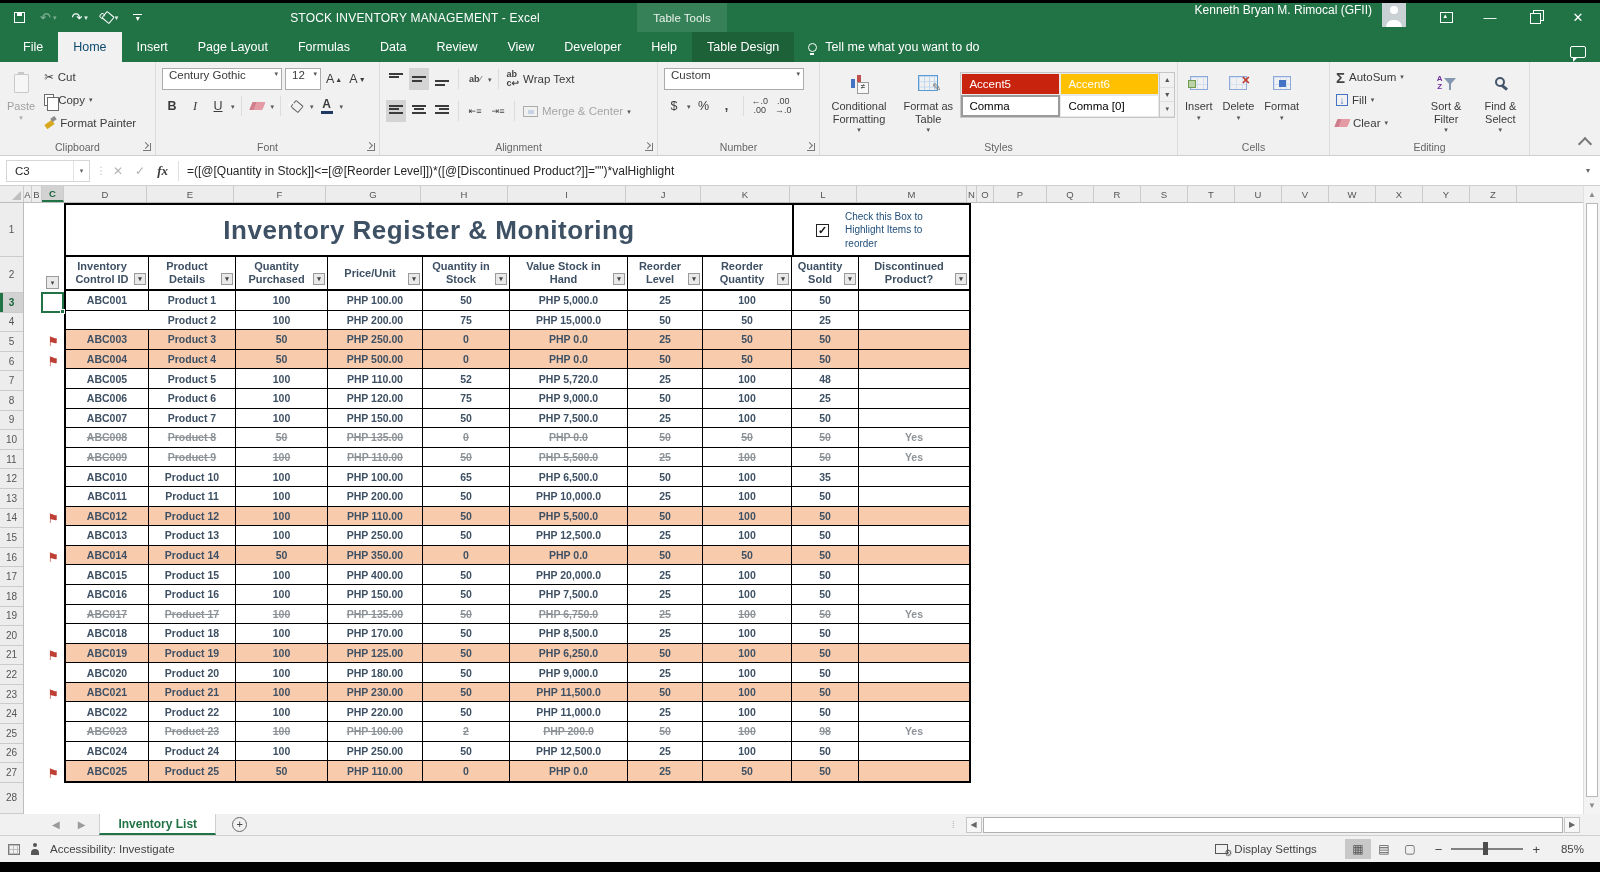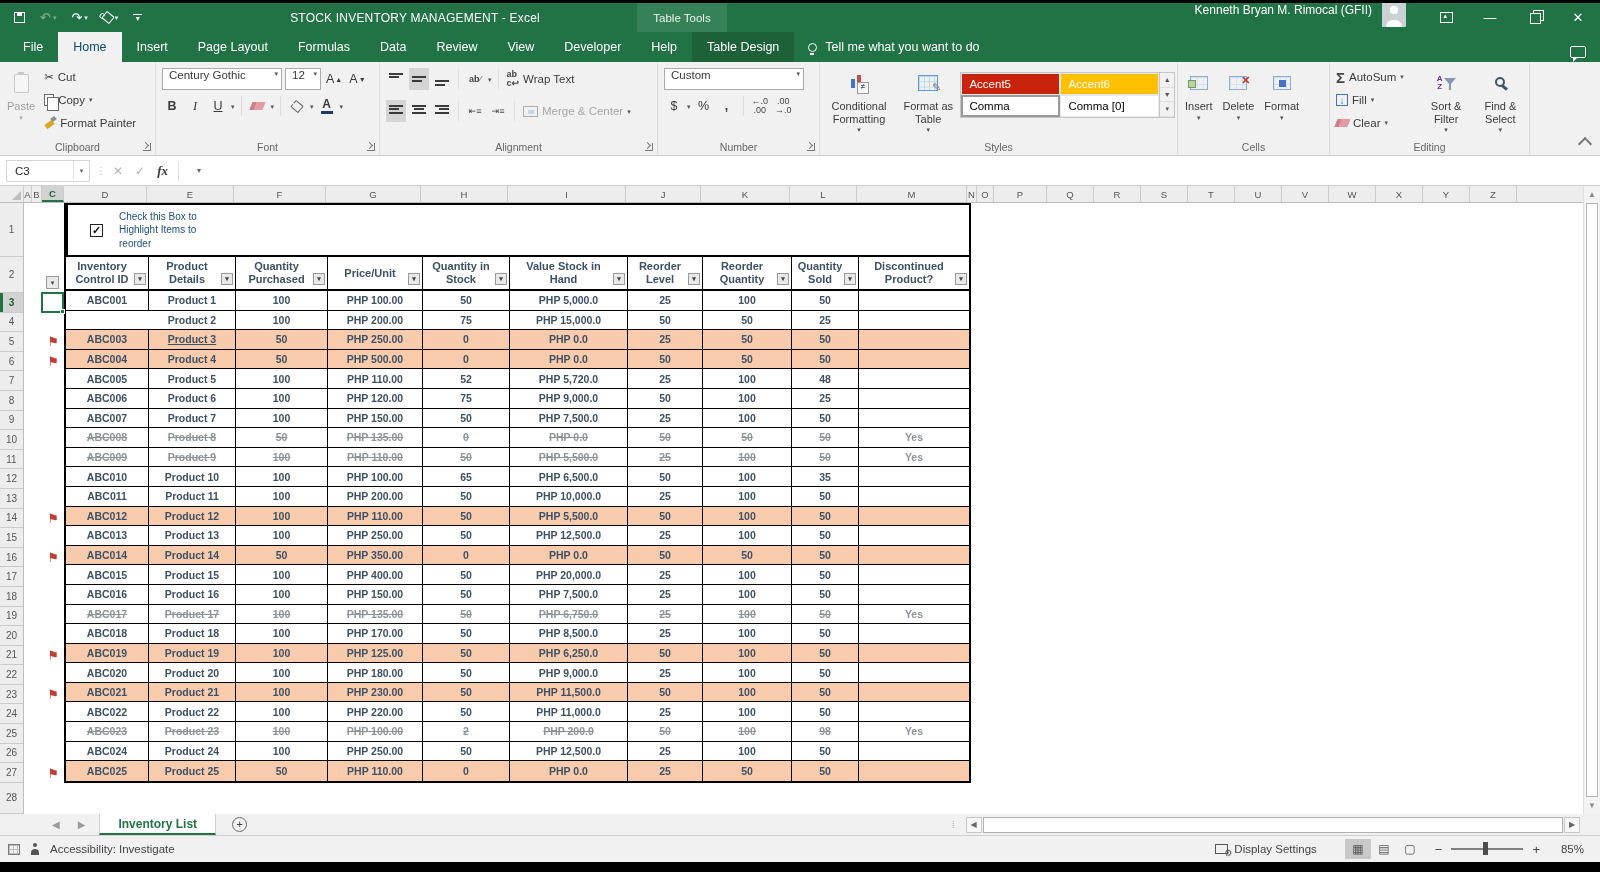--- a/index.html
+++ b/index.html
@@ -527,20 +527,21 @@
       <span class="nb-text">C3</span>
       <span class="nb-dd">▾</span>
     </div>
     <span class="fdots">⋮</span>
     <div class="fbtns">
       <span class="fb">✕</span>
       <span class="fb">✓</span>
       <span class="fx">fx</span>
     </div>
     <span class="fsep"></span>
+    <div class="ftext">=([@[Quantity in Stock]]&lt;=[@[Reorder Level]])*([@[Discontinued Product?]]="")*valHighlight</div>
     <span class="fexp">▾</span>
   </div>
 
   <div class="grid">
     <div class="col-headers">
         <div class="chcell chcorner" style="width: 24px;"></div>
         <div class="chcell" style="width: 8px;">A</div>
         <div class="chcell" style="width: 10px;">B</div>
         <div class="chcell selch" style="width: 22px;">C</div>
         <div class="chcell" style="width: 83px;">D</div>
@@ -595,20 +596,21 @@
           <div class="rnum" style="height: 19.6px;">23</div>
           <div class="rnum" style="height: 19.6px;">24</div>
           <div class="rnum" style="height: 19.6px;">25</div>
           <div class="rnum" style="height: 19.6px;">26</div>
           <div class="rnum" style="height: 19.6px;">27</div>
           <div class="rnum" style="height: 31px;">28</div>
         </div>
       <div class="grid-main">
         <div class="xl-table">
           <div class="t-title-row">
+            <div class="t-title">Inventory Register &amp; Monitoring</div>
             <div class="t-check">
               <span class="cbx" id="cbx">✓</span>
               <span class="cb-label">Check this Box to Highlight Items to reorder</span>
             </div>
           </div>
           <div class="t-head">
               <div class="thcell" style="width: 83px;">
                 <span>Inventory Control ID</span>
                 <span class="fbtn">▾</span>
               </div>
@@ -669,21 +671,21 @@
                 <div class="tcell" style="width: 95px;">PHP 200.00</div>
                 <div class="tcell" style="width: 87px;">75</div>
                 <div class="tcell" style="width: 118px;">PHP 15,000.0</div>
                 <div class="tcell" style="width: 75px;">50</div>
                 <div class="tcell" style="width: 89px;">50</div>
                 <div class="tcell" style="width: 67px;">25</div>
                 <div class="tcell" style="width: 110px;"></div>
               </div>
               <div class="t-row hl">
                 <div class="tcell" style="width: 83px;">ABC003</div>
-                <div class="tcell" style="width: 87px; text-decoration: underline;">Product 3</div>
+                <div class="tcell" style="width: 87px;">Product 3</div>
                 <div class="tcell" style="width: 92px;">50</div>
                 <div class="tcell" style="width: 95px;">PHP 250.00</div>
                 <div class="tcell" style="width: 87px;">0</div>
                 <div class="tcell" style="width: 118px;">PHP 0.0</div>
                 <div class="tcell" style="width: 75px;">25</div>
                 <div class="tcell" style="width: 89px;">50</div>
                 <div class="tcell" style="width: 67px;">50</div>
                 <div class="tcell" style="width: 110px;"></div>
               </div>
               <div class="t-row hl">

